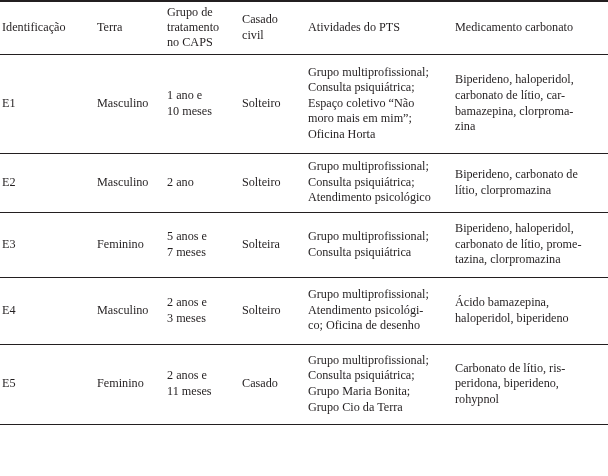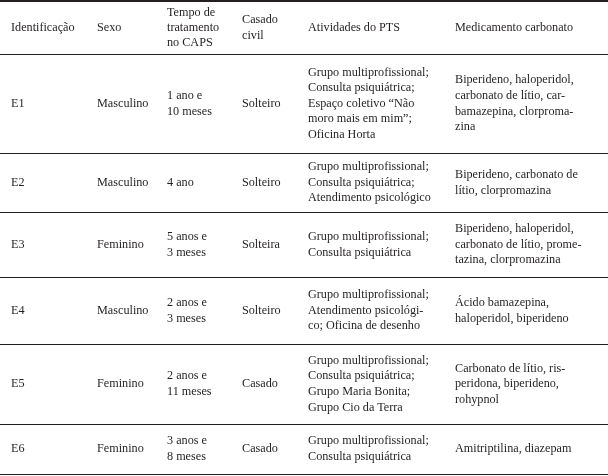--- a/index.html
+++ b/index.html
@@ -39,21 +39,21 @@
     }
     tbody tr {
       border-bottom: 1.5px solid #231f20;
     }
     col.c-id    { width: 97px; }
     col.c-sexo  { width: 70px; }
     col.c-tempo { width: 75px; }
     col.c-est   { width: 66px; }
     col.c-atv   { width: 147px; }
     col.c-med   { width: 153px; }
-    th:first-child, td:first-child { padding-left: 11px; }
+    th:first-child, td:first-child { padding-left: 2px; }
     tr.r1 { height: 99px; }
     tr.r2 { height: 59px; }
     tr.r3 { height: 65px; }
     tr.r4 { height: 67px; }
     tr.r5 { height: 80px; }
     tr.r6 { height: 50px; }
     .tight { line-height: 15.4px; }
   </style>
 </head>
 <body>
@@ -63,22 +63,22 @@
     <col class="c-id">
       <col class="c-sexo">
       <col class="c-tempo">
       <col class="c-est">
       <col class="c-atv">
       <col class="c-med">
   </colgroup>
   <thead>
     <tr>
       <th>Identificação</th>
-      <th>Sexo</th>
-      <th class="tight">Tempo de
+      <th>Terra</th>
+      <th class="tight">Grupo de
 tratamento
 no CAPS</th>
       <th class="tight">Casado
 civil</th>
       <th>Atividades do PTS</th>
       <th>Medicamento carbonato</th>
     </tr>
   </thead>
   <tbody>
     <tr class="r1">
@@ -93,33 +93,33 @@
 moro mais em mim”;
 Oficina Horta</td>
       <td>Biperideno, haloperidol,
 carbonato de lítio, car-
 bamazepina, clorproma-
 zina</td>
     </tr>
     <tr class="r2">
       <td>E2</td>
       <td>Masculino</td>
-      <td>4 ano</td>
+      <td>2 ano</td>
       <td>Solteiro</td>
       <td>Grupo multiprofissional;
 Consulta psiquiátrica;
 Atendimento psicológico</td>
       <td>Biperideno, carbonato de
 lítio, clorpromazina</td>
     </tr>
     <tr class="r3">
       <td>E3</td>
       <td>Feminino</td>
       <td>5 anos e
-3 meses</td>
+7 meses</td>
       <td>Solteira</td>
       <td>Grupo multiprofissional;
 Consulta psiquiátrica</td>
       <td>Biperideno, haloperidol,
 carbonato de lítio, prome-
 tazina, clorpromazina</td>
     </tr>
     <tr class="r4">
       <td>E4</td>
       <td>Masculino</td>
@@ -139,24 +139,14 @@
 11 meses</td>
       <td>Casado</td>
       <td>Grupo multiprofissional;
 Consulta psiquiátrica;
 Grupo Maria Bonita;
 Grupo Cio da Terra</td>
       <td>Carbonato de lítio, ris-
 peridona, biperideno,
 rohypnol</td>
     </tr>
-    <tr class="r6">
-      <td>E6</td>
-      <td>Feminino</td>
-      <td>3 anos e
-8 meses</td>
-      <td>Casado</td>
-      <td>Grupo multiprofissional;
-Consulta psiquiátrica</td>
-      <td>Amitriptilina, diazepam</td>
-    </tr>
   </tbody>
 </table>
 
 </body></html>

